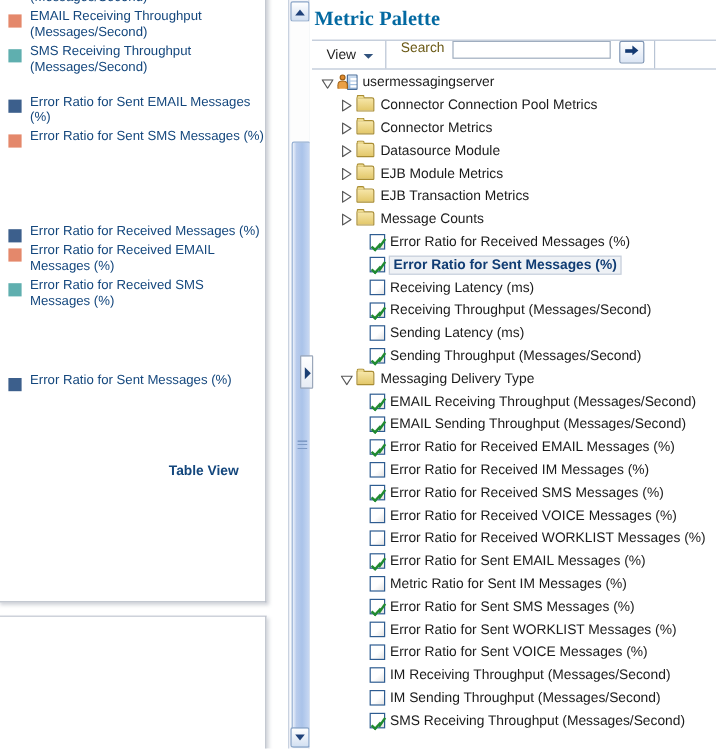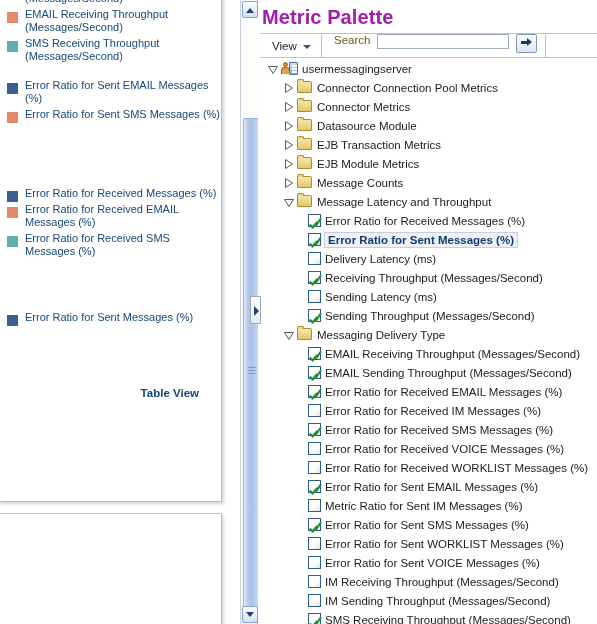--- a/index.html
+++ b/index.html
@@ -196,25 +196,25 @@
     top: 0;
     width: 339px;
     height: 624px;
     background: #ffffff;
     overflow: hidden;
   }
   #palette-title {
     position: absolute;
     left: 4px;
     top: 6px;
-    font-size: 20px;
+    font-size: 17px;
     font-weight: bold;
-    color: #a21caf;
+    color: #0369a1;
     letter-spacing: 0.1px;
-    font-family: Liberation Sans, sans-serif;
+    font-family: Liberation Serif, serif;
   }
   #palette-toolbar {
     position: absolute;
     left: 2px;
     top: 33px;
     right: 0;
     height: 25px;
     background: #ffffff;
     border-top: 1px solid #b8c4d4;
     border-bottom: 1px solid #b8c4d4;
@@ -616,96 +616,83 @@
           <span class="twisty">
             <span class="tri-c">
               <svg width="8" height="10" viewBox="0 0 8 10">
                 <polygon points="0.5,0.5 7.5,5 0.5,9.5" fill="#ffffff" stroke="#5a5a5a" stroke-width="1"></polygon>
               </svg>
             </span>
           </span>
           <span class="ficon">
             <span class="folder"></span>
           </span>
-          <span class="tlabel">EJB Transaction Metrics</span>
+          <span class="tlabel">EJB Module Metrics</span>
         </div>
         <div class="tnode lvl1">
           <span class="twisty">
             <span class="tri-c">
               <svg width="8" height="10" viewBox="0 0 8 10">
                 <polygon points="0.5,0.5 7.5,5 0.5,9.5" fill="#ffffff" stroke="#5a5a5a" stroke-width="1"></polygon>
               </svg>
             </span>
           </span>
           <span class="ficon">
             <span class="folder"></span>
           </span>
-          <span class="tlabel">EJB Module Metrics</span>
+          <span class="tlabel">EJB Transaction Metrics</span>
         </div>
         <div class="tnode lvl1">
           <span class="twisty">
             <span class="tri-c">
               <svg width="8" height="10" viewBox="0 0 8 10">
                 <polygon points="0.5,0.5 7.5,5 0.5,9.5" fill="#ffffff" stroke="#5a5a5a" stroke-width="1"></polygon>
               </svg>
             </span>
           </span>
           <span class="ficon">
             <span class="folder"></span>
           </span>
           <span class="tlabel">Message Counts</span>
         </div>
+        <div class="tnode lvl2">
+          <span class="cbox checked"></span>
+          <span class="tlabel">Error Ratio for Received Messages (%)</span>
+        </div>
+        <div class="tnode lvl2 selected">
+          <span class="cbox checked"></span>
+          <span class="sel-wrap"><span class="tlabel">Error Ratio for Sent Messages (%)</span></span>
+        </div>
+        <div class="tnode lvl2">
+          <span class="cbox"></span>
+          <span class="tlabel">Receiving Latency (ms)</span>
+        </div>
+        <div class="tnode lvl2">
+          <span class="cbox checked"></span>
+          <span class="tlabel">Receiving Throughput (Messages/Second)</span>
+        </div>
+        <div class="tnode lvl2">
+          <span class="cbox"></span>
+          <span class="tlabel">Sending Latency (ms)</span>
+        </div>
+        <div class="tnode lvl2">
+          <span class="cbox checked"></span>
+          <span class="tlabel">Sending Throughput (Messages/Second)</span>
+        </div>
         <div class="tnode lvl1">
           <span class="twisty">
             <span class="tri-e">
               <svg width="10" height="8" viewBox="0 0 10 8">
                 <polygon points="0.5,0.5 9.5,0.5 5,7.5" fill="#ffffff" stroke="#5a5a5a" stroke-width="1"></polygon>
               </svg>
             </span>
           </span>
           <span class="ficon">
             <span class="folder"></span>
           </span>
-          <span class="tlabel">Message Latency and Throughput</span>
-        </div>
-        <div class="tnode lvl2">
-          <span class="cbox checked"></span>
-          <span class="tlabel">Error Ratio for Received Messages (%)</span>
-        </div>
-        <div class="tnode lvl2 selected">
-          <span class="cbox checked"></span>
-          <span class="sel-wrap"><span class="tlabel">Error Ratio for Sent Messages (%)</span></span>
-        </div>
-        <div class="tnode lvl2">
-          <span class="cbox"></span>
-          <span class="tlabel">Delivery Latency (ms)</span>
-        </div>
-        <div class="tnode lvl2">
-          <span class="cbox checked"></span>
-          <span class="tlabel">Receiving Throughput (Messages/Second)</span>
-        </div>
-        <div class="tnode lvl2">
-          <span class="cbox"></span>
-          <span class="tlabel">Sending Latency (ms)</span>
-        </div>
-        <div class="tnode lvl2">
-          <span class="cbox checked"></span>
-          <span class="tlabel">Sending Throughput (Messages/Second)</span>
-        </div>
-        <div class="tnode lvl1">
-          <span class="twisty">
-            <span class="tri-e">
-              <svg width="10" height="8" viewBox="0 0 10 8">
-                <polygon points="0.5,0.5 9.5,0.5 5,7.5" fill="#ffffff" stroke="#5a5a5a" stroke-width="1"></polygon>
-              </svg>
-            </span>
-          </span>
-          <span class="ficon">
-            <span class="folder"></span>
-          </span>
           <span class="tlabel">Messaging Delivery Type</span>
         </div>
         <div class="tnode lvl2">
           <span class="cbox checked"></span>
           <span class="tlabel">EMAIL Receiving Throughput (Messages/Second)</span>
         </div>
         <div class="tnode lvl2">
           <span class="cbox checked"></span>
           <span class="tlabel">EMAIL Sending Throughput (Messages/Second)</span>
         </div>

